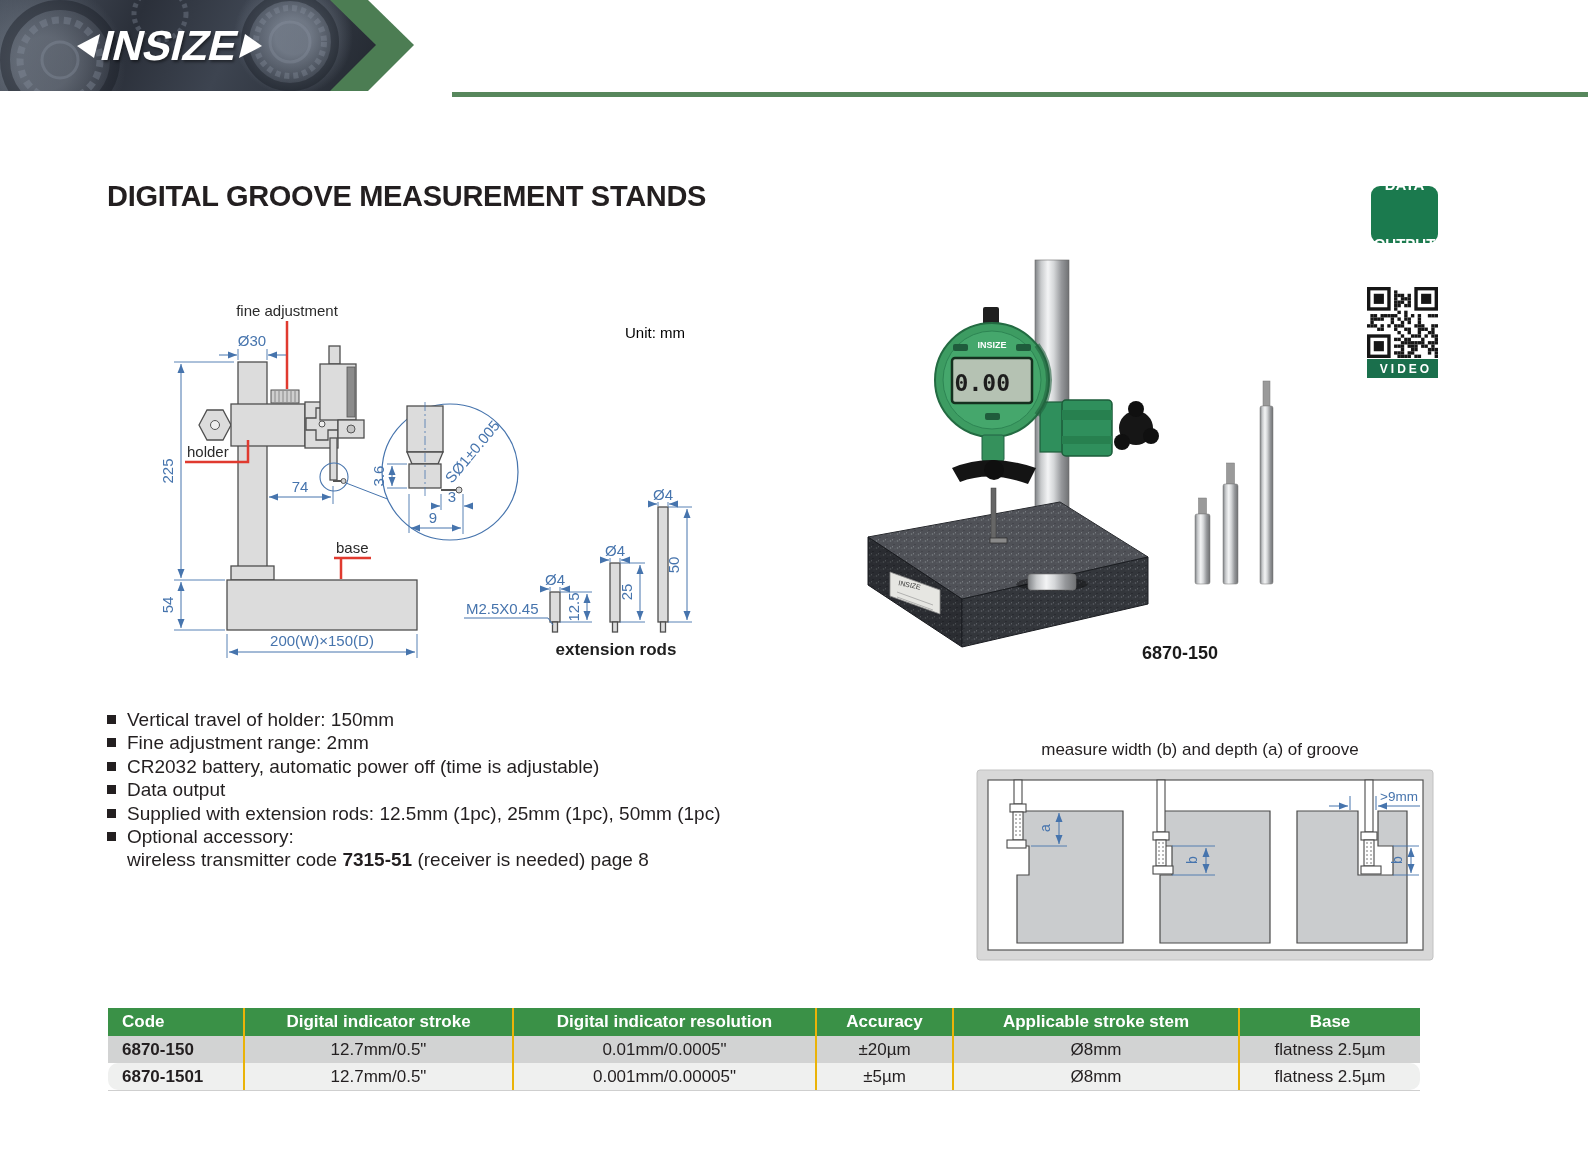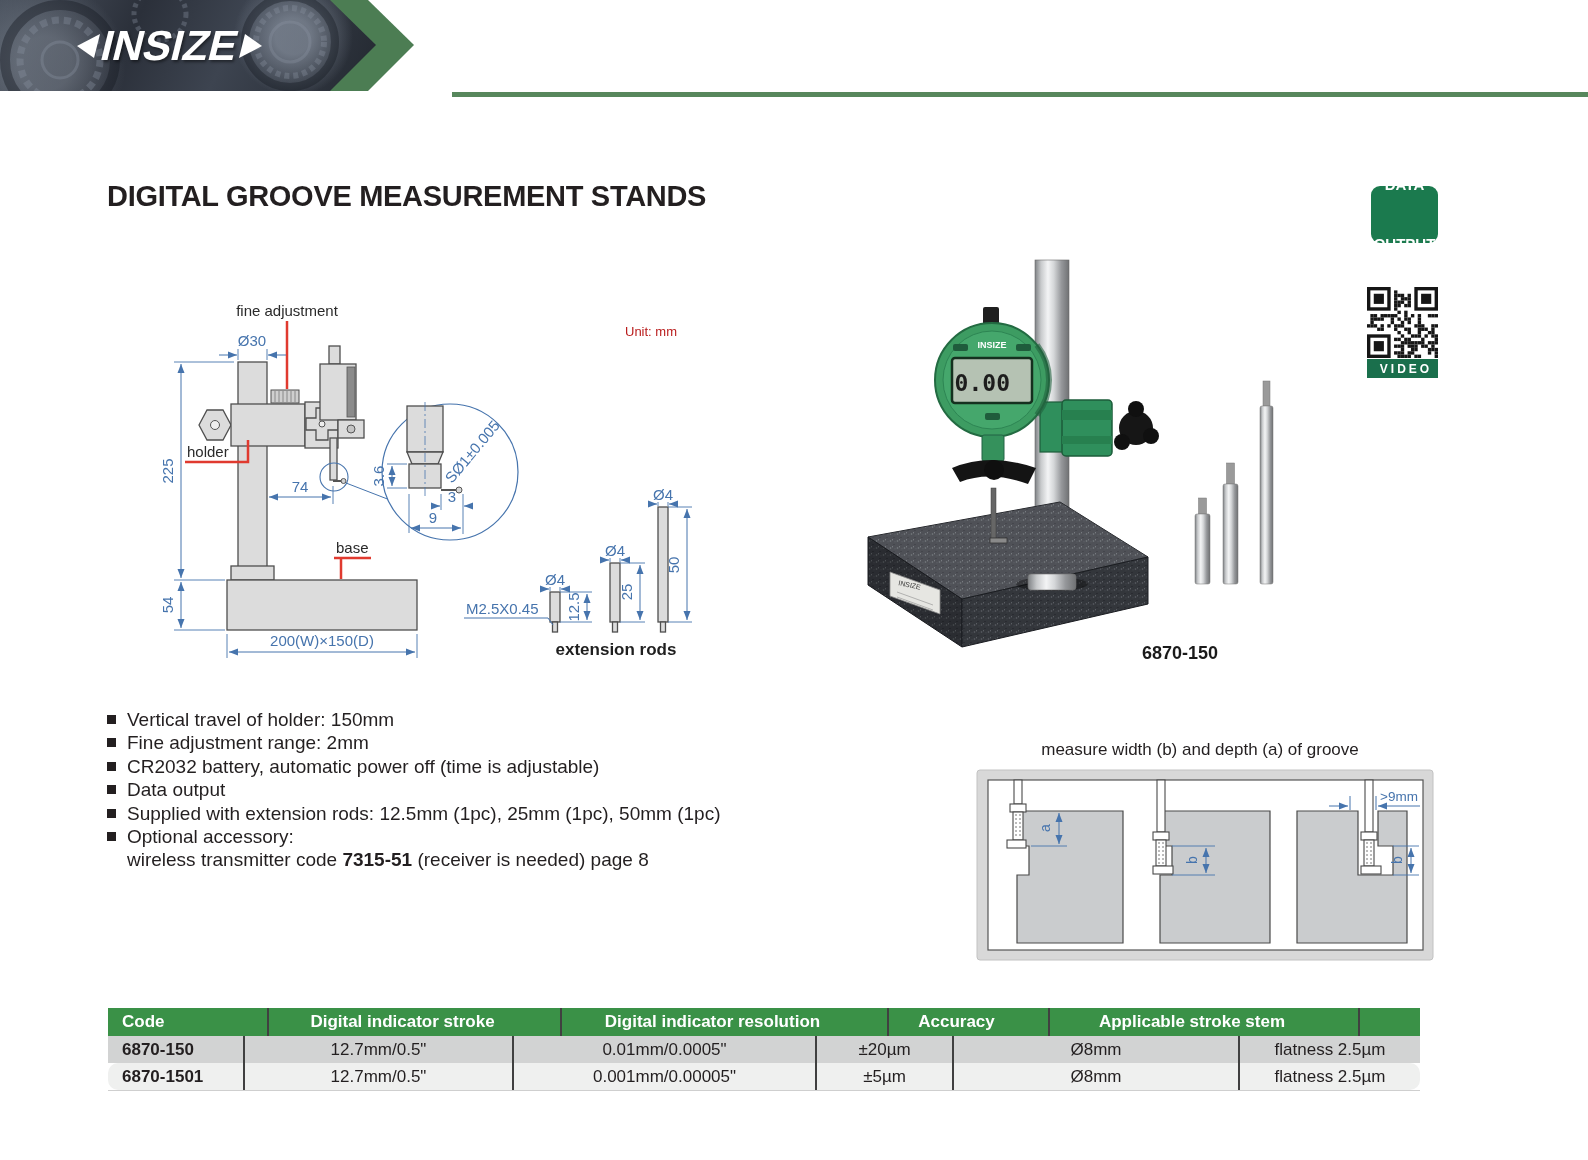--- a/index.html
+++ b/index.html
@@ -27,21 +27,21 @@
 
   
   .page-title{position:absolute;left:107px;top:180px;font-size:29px;font-weight:bold;letter-spacing:-0.3px;color:#231f20;text-align:center;}
   .data-output{position:absolute;left:1371px;top:186px;width:67px;height:57px;background:#1b7a4e;border-radius:9px;
     color:#fff;font-weight:bold;font-size:15px;line-height:1.25;display:flex;flex-direction:column;align-items:center;justify-content:center;gap:40px;}
   .qr{position:absolute;left:1367px;top:287px;width:71px;height:71px;background:#fff;}
   .video-bar{position:absolute;left:1367px;top:359px;width:71px;height:19px;background:#1a6f4c;color:#fff;
     font-size:12px;font-weight:bold;letter-spacing:3px;display:flex;align-items:center;justify-content:center;padding-left:7px;box-sizing:border-box;}
 
   
-  .unit-note{position:absolute;left:625px;top:324px;font-size:13px;color:#b91c1c;}
+  .unit-note{position:absolute;left:625px;top:324px;font-size:15px;color:#000000;}
   .stand-svg{position:absolute;left:100px;top:290px;width:620px;height:390px;}
   .product-svg{position:absolute;left:840px;top:252px;width:470px;height:400px;}
   .model-caption{position:absolute;left:1118px;top:643px;width:124px;text-align:center;font-weight:bold;font-size:18px;color:#1a1a1a;}
   .groove-title{position:absolute;left:965px;top:740px;width:470px;text-align:center;font-size:17px;color:#231f20;}
   .groove-svg{position:absolute;left:975px;top:768px;width:462px;height:196px;}
 
   .part{fill:#dcdcdc;stroke:#4f4f4f;stroke-width:1.3;}
   .dim{stroke:#4674ad;stroke-width:1;fill:none;}
   .ext{stroke:#4674ad;stroke-width:0.9;fill:none;}
   .red{stroke:#e03a2f;stroke-width:2.5;fill:none;}
@@ -50,24 +50,24 @@
 
   
   .features{position:absolute;left:107px;top:708px;width:740px;font-size:19px;line-height:23.4px;color:#231f20;}
   .feat{display:flex;}
   .bullet{width:9px;height:9px;background:#231f20;margin:7px 11px 0 0;flex:none;}
   .cont{padding-left:20px;}
 
   
   .spec-table{position:absolute;left:108px;top:1008px;width:1312px;border-bottom:1px solid #cfcfcf;}
   .trow{display:grid;grid-template-columns:135px 269px 303px 137px 286px 182px;}
-  .trow.head{background:#3a9147;color:#fff;height:28px;gap:24px;}
+  .trow.head{background:#3a9147;color:#fff;height:28px;}
   .trow.r0{background:#d2d3d3;height:27px;}
   .trow.r1{background:#eff0ef;height:27px;border-radius:10px;}
-  .tcell{display:flex;align-items:center;justify-content:center;font-size:17px;border-left:2px solid #404040;overflow:hidden;}
+  .tcell{display:flex;align-items:center;justify-content:center;font-size:17px;border-left:2px solid #eab308;overflow:hidden;}
   .trow .tcell:first-child{border-left:none;justify-content:flex-start;padding-left:14px;}
   .trow.head .tcell{font-weight:bold;}
   .code-cell{font-weight:bold;}
 </style>
 </head>
 <body>
 
 <div id="page">
 
   <div class="banner-green"></div>

